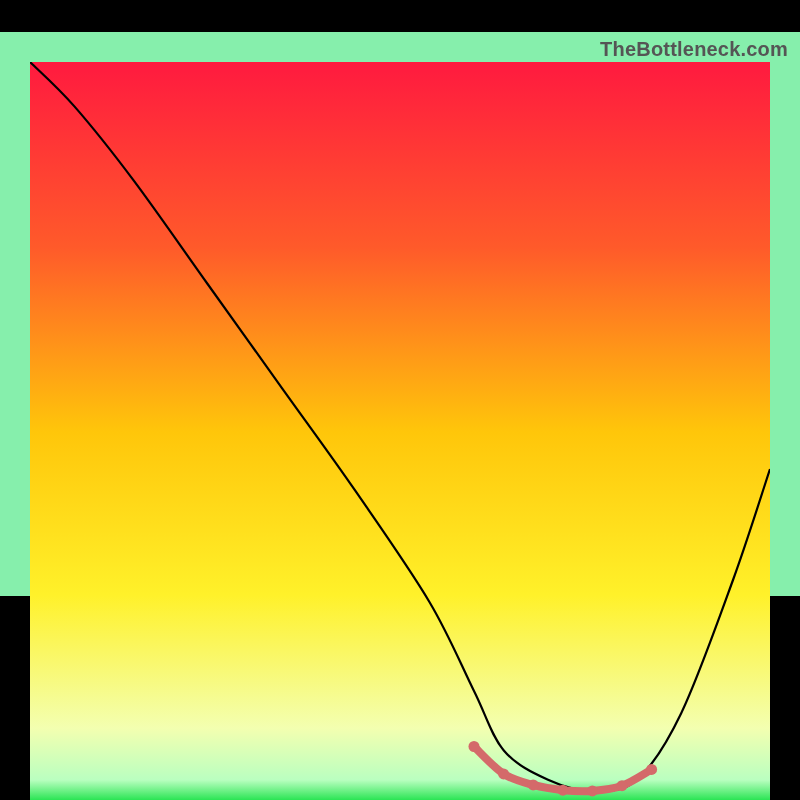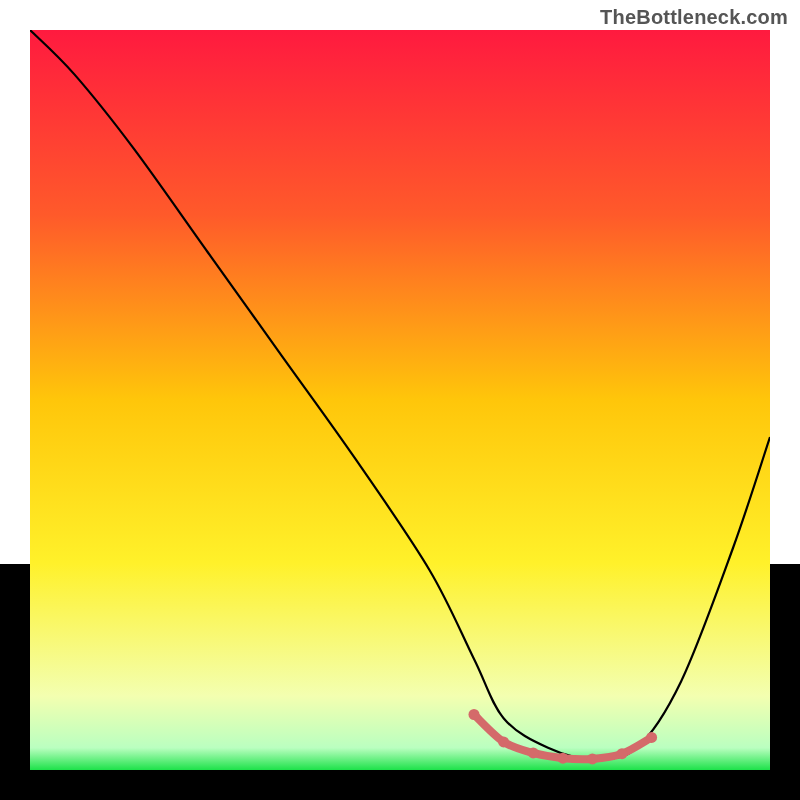--- a/index.html
+++ b/index.html
@@ -8,21 +8,22 @@
     background: #000000;
     width: 800px;
     height: 800px;
     overflow: hidden;
     font-family: Arial, Helvetica, sans-serif;
   }
   .frame {
     position: relative;
     width: 800px;
     height: 564px;
-    background: #ffffff;
+    background: #86efac;
+    margin-top: 32px;
   }
   .watermark {
     position: absolute;
     top: 6px;
     right: 12px;
     color: #555555;
     font-size: 20px;
     font-weight: 600;
     letter-spacing: 0.2px;
     z-index: 10;

